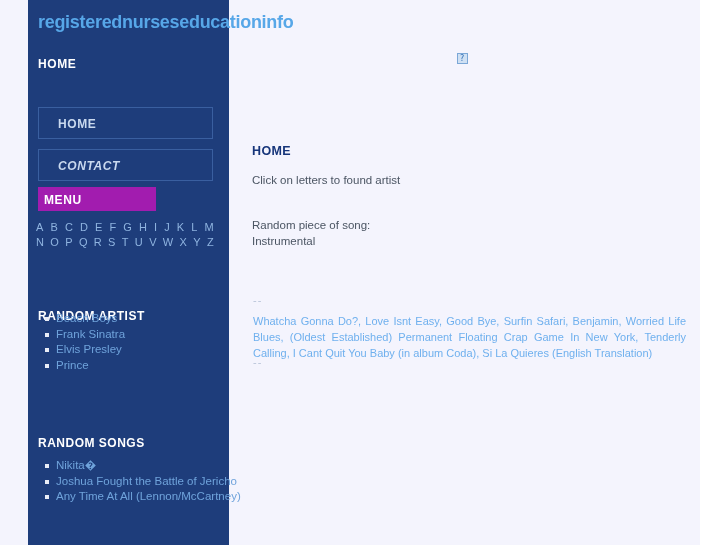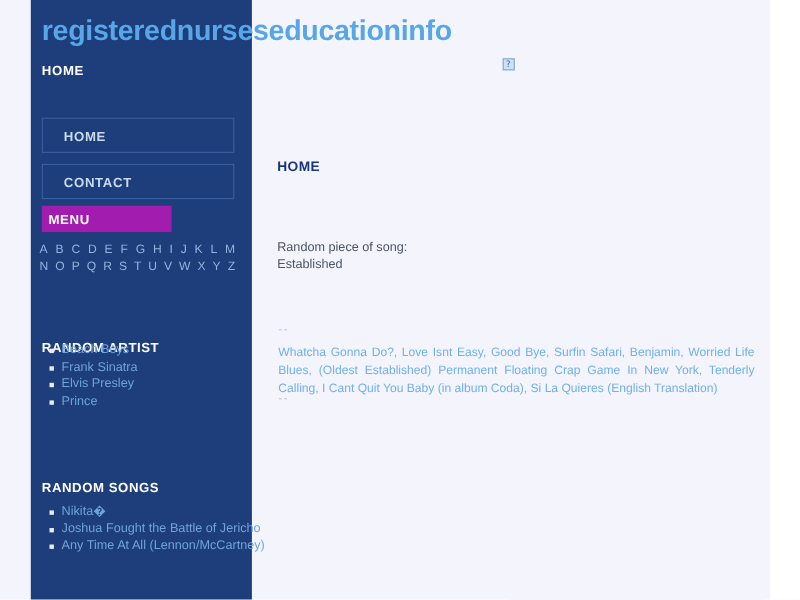--- a/index.html
+++ b/index.html
@@ -31,21 +31,21 @@
     top: 0;
     width: 201px;
     height: 545px;
     background: #1e3d7b;
   }
 
   #site-title {
     position: absolute;
     left: 38px;
     top: 12px;
-    font-size: 26px;
+    font-size: 18px;
     font-weight: bold;
     letter-spacing: -0.3px;
     color: #57a7e8;
     white-space: nowrap;
     z-index: 5;
   }
 
   #home-kicker {
     position: absolute;
     left: 38px;
@@ -69,21 +69,21 @@
   .navbox .navlabel {
     position: absolute;
     left: 19px;
     top: 9px;
     font-size: 12px;
     font-weight: bold;
     letter-spacing: 0.6px;
     color: #c9d9ef;
   }
   #nav-home { top: 107px; }
-  #nav-contact { top: 149px; }
+  #nav-contact { top: 149px; font-style: italic; }
 
   #nav-menu {
     position: absolute;
     left: 38px;
     top: 187px;
     width: 118px;
     height: 24px;
     background: #a21caf;
   }
   #nav-menu .navlabel {
@@ -297,24 +297,25 @@
   </ul>
 
   <div id="content">
 
     <div id="broken-img">
       <span class="glyph">?</span>
     </div>
 
     <div id="content-title">HOME</div>
 
+    <div class="content-text" id="text-click">Click on letters to found artist</div>
 
     <div class="content-text" id="text-random">
       <div>Random piece of song:</div>
-      <div>Established</div>
+      <div>Instrumental</div>
     </div>
 
     <div class="sep" id="sep-top">--</div>
 
     <div id="songs-links">Whatcha Gonna Do?, Love Isnt Easy, Good Bye, Surfin Safari, Benjamin, Worried Life Blues, (Oldest Established) Permanent Floating Crap Game In New York, Tenderly Calling, I Cant Quit You Baby (in album Coda), Si La Quieres (English Translation)</div>
 
     <div class="sep" id="sep-bottom">--</div>
 
   </div>
 </div>

